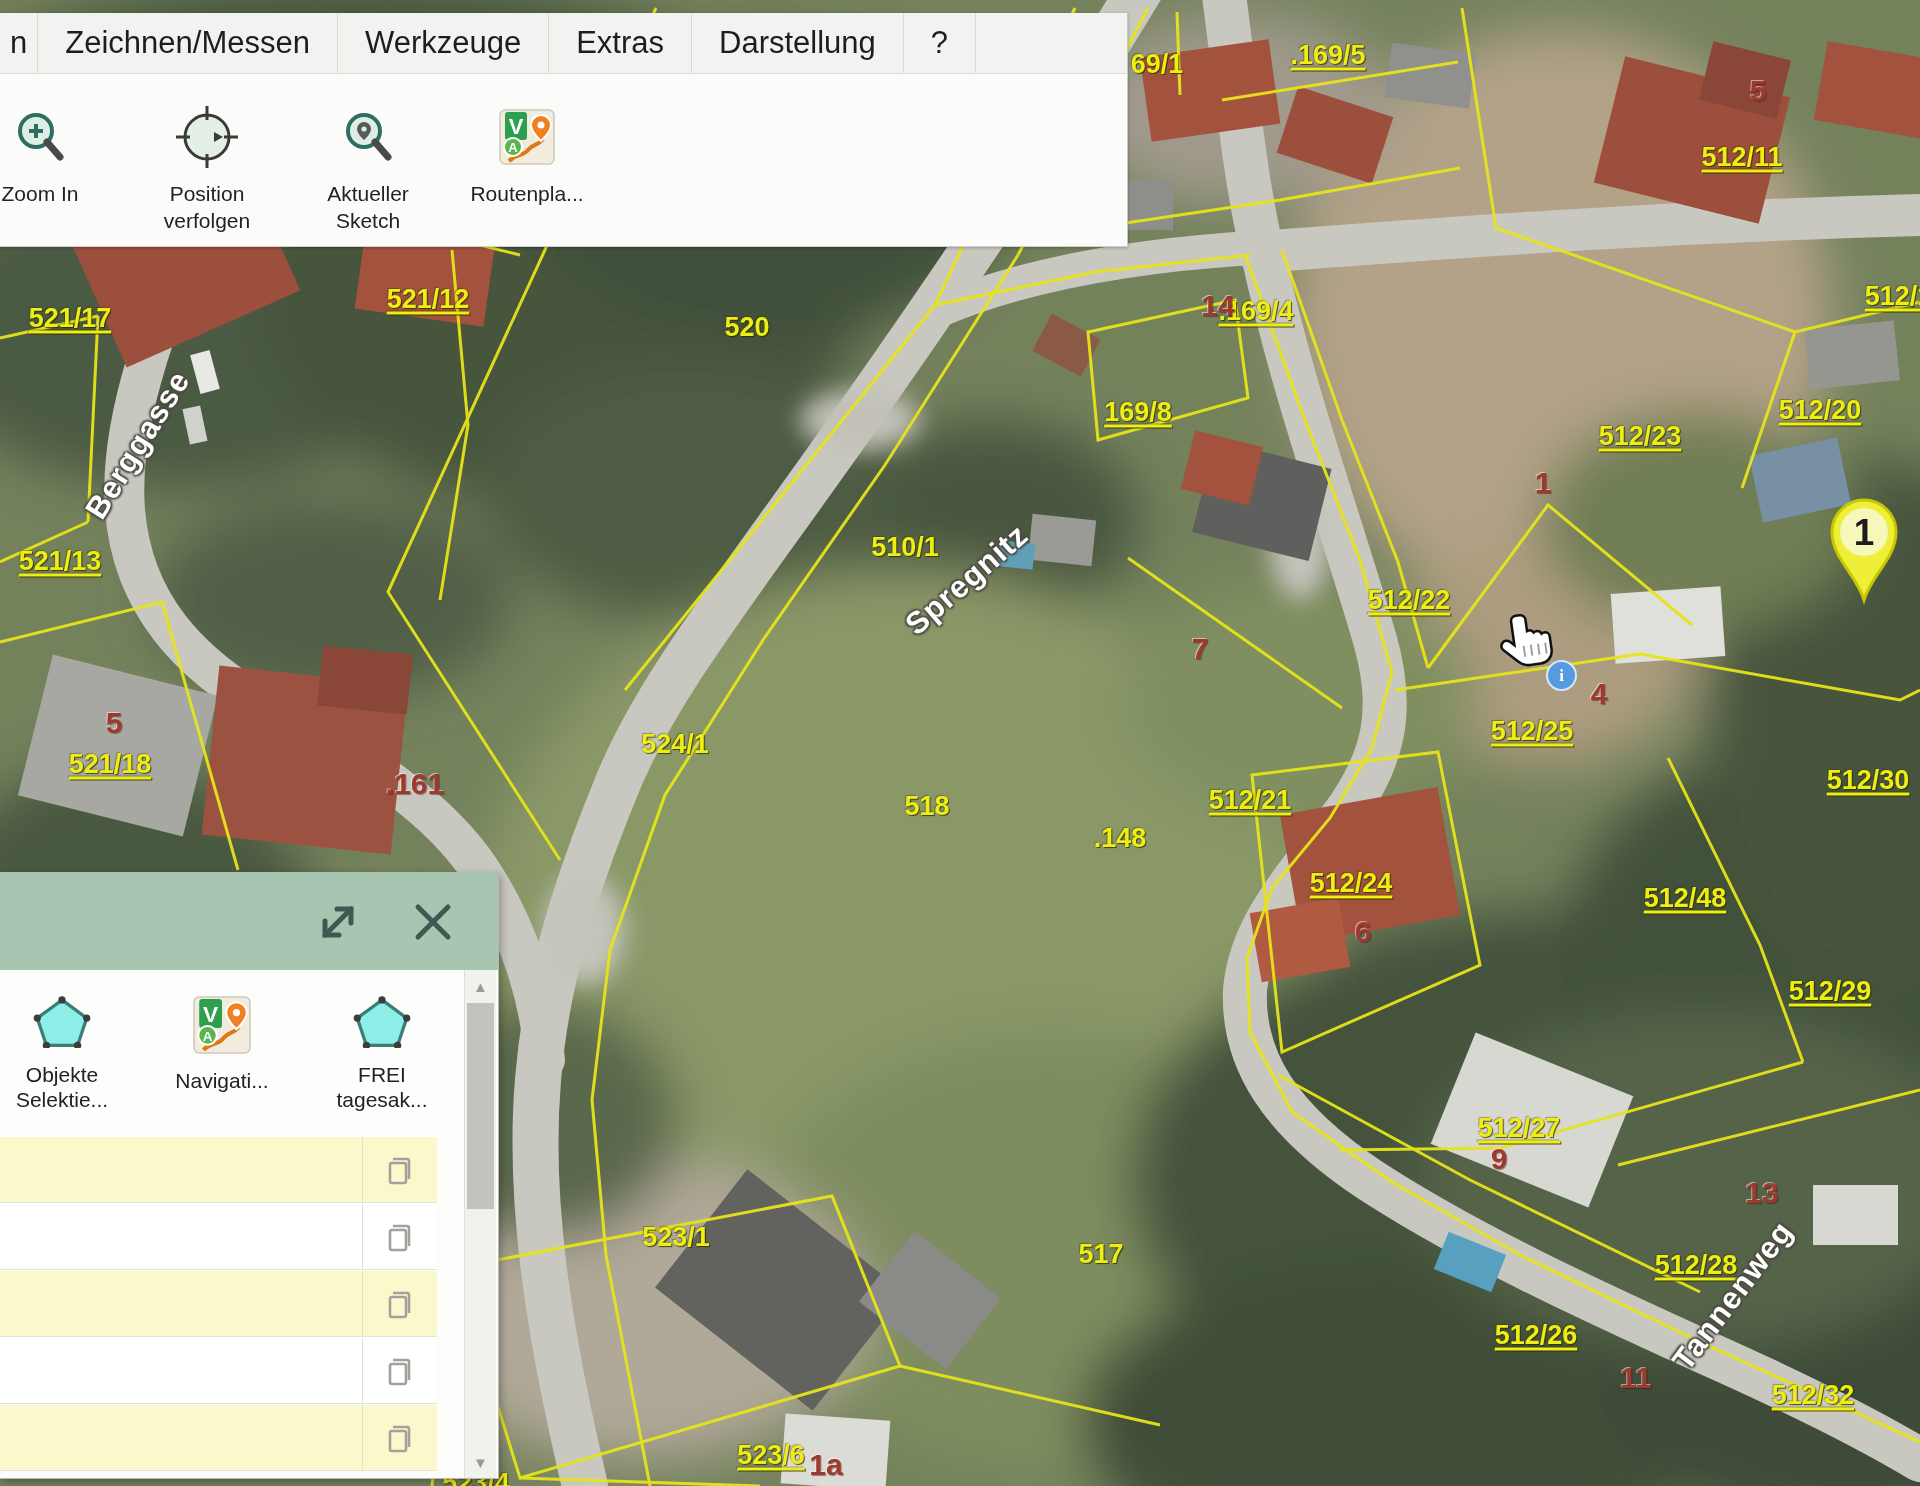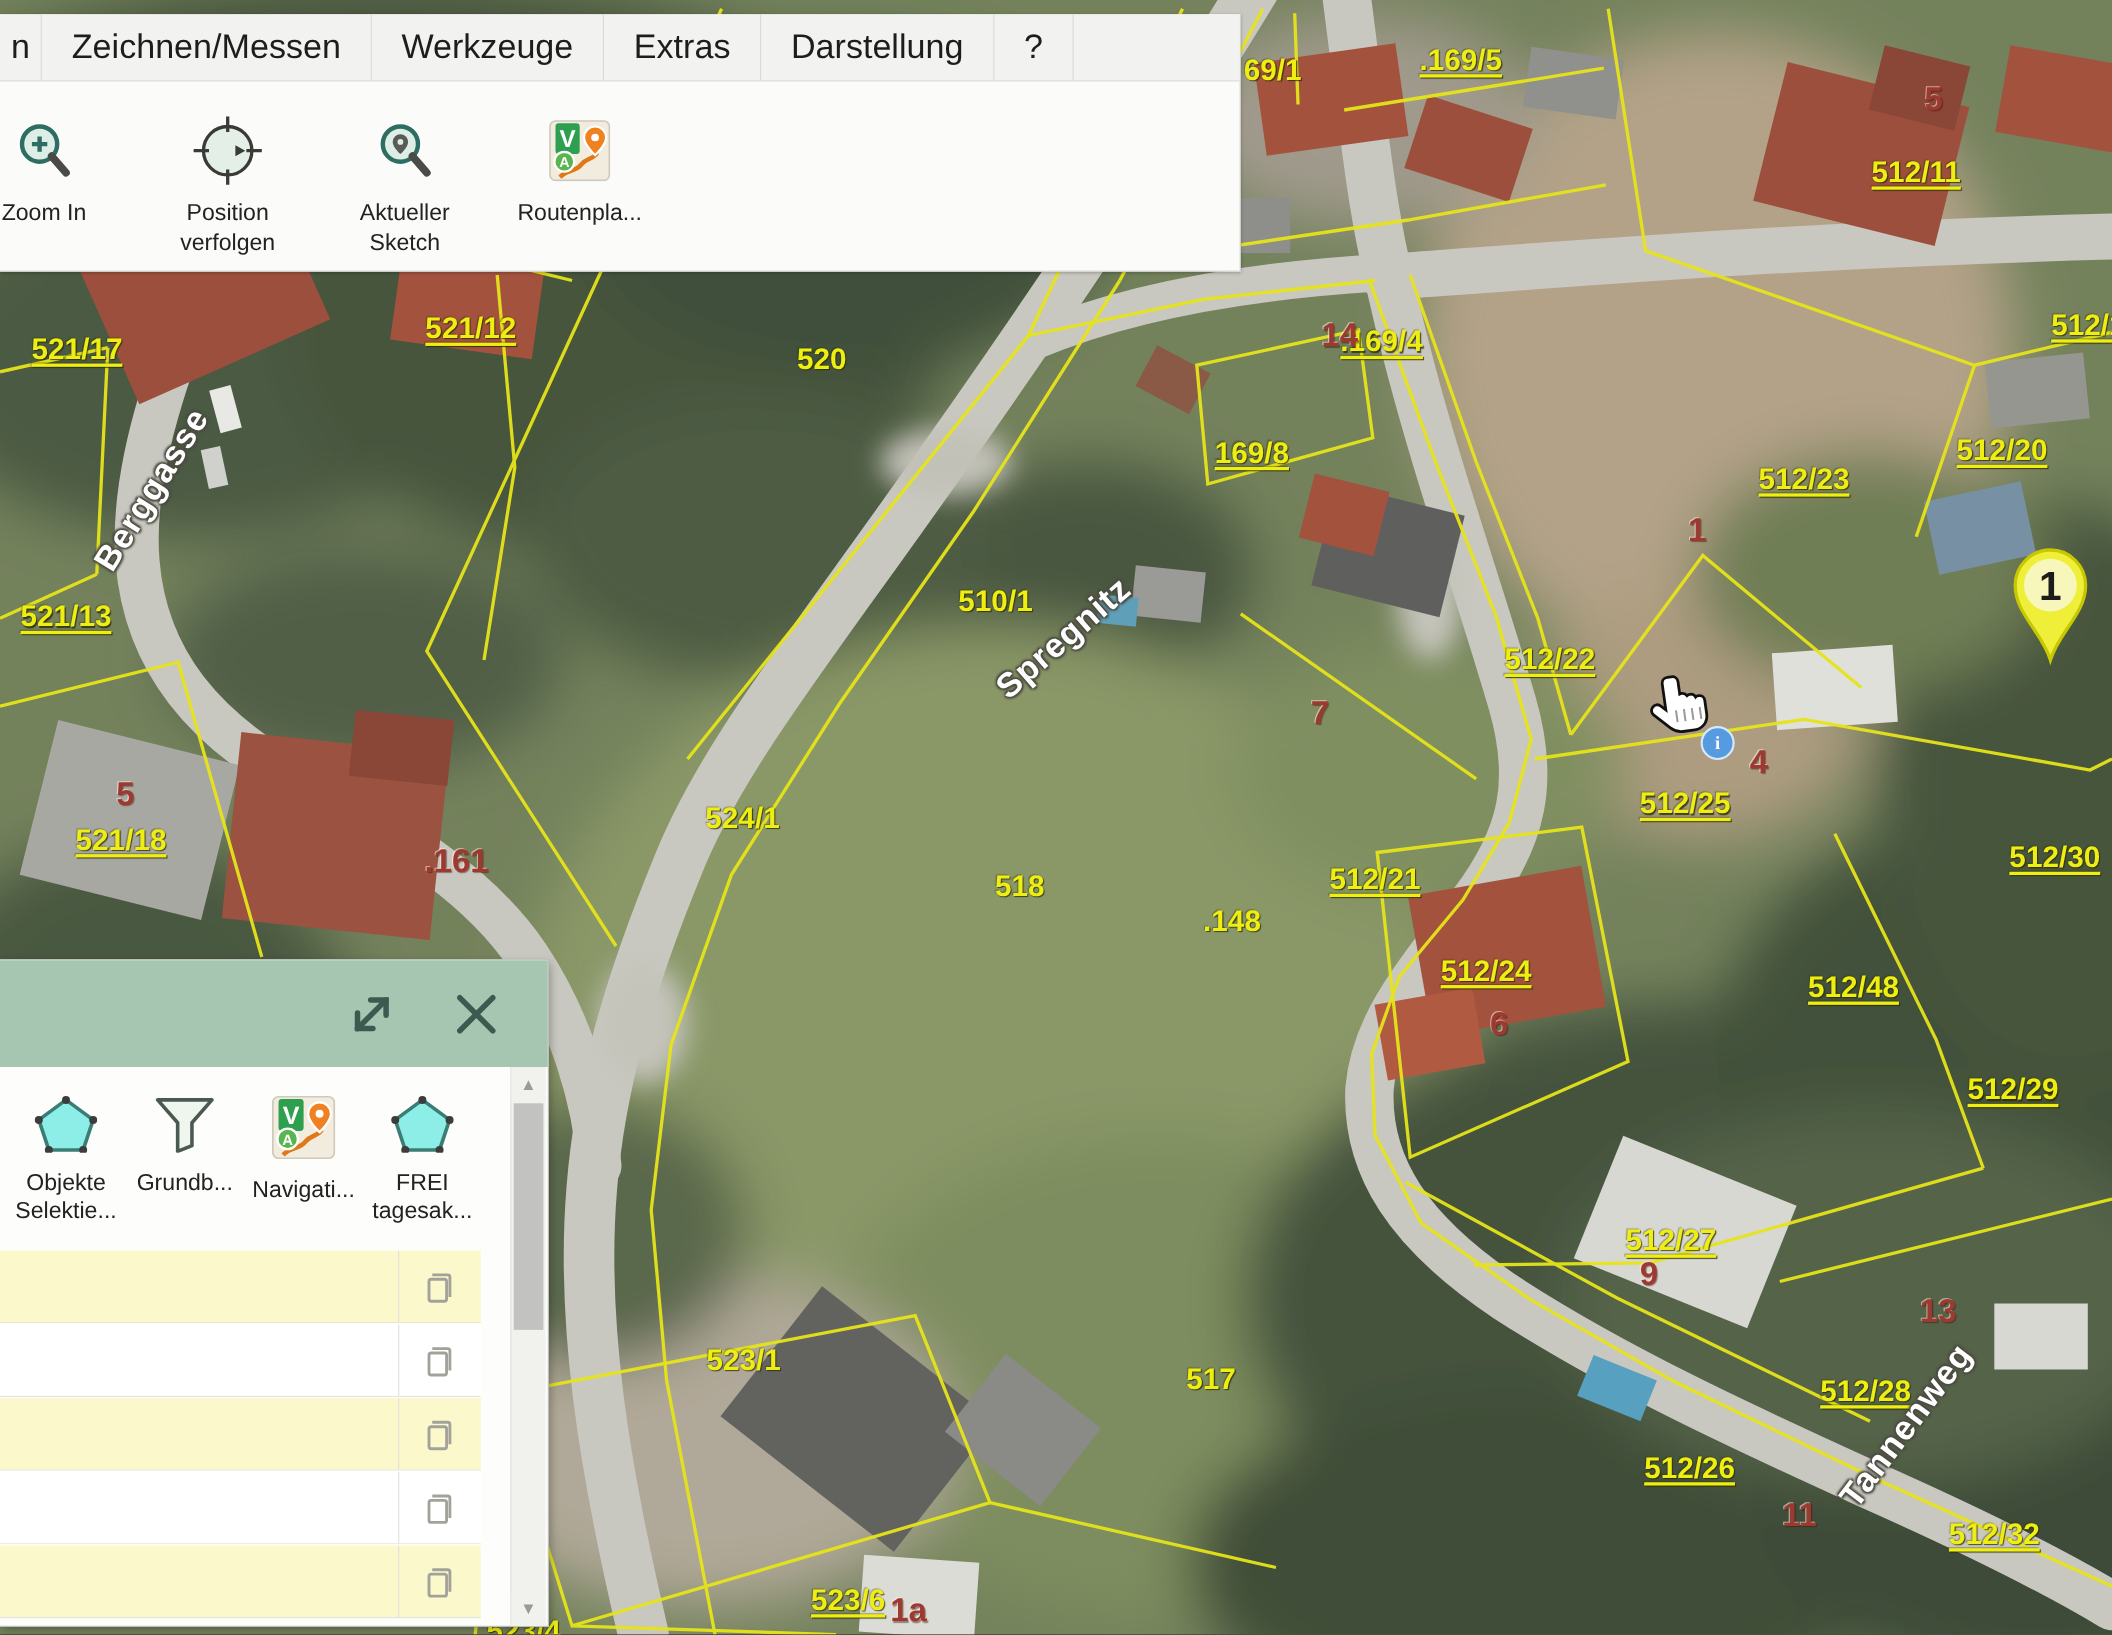--- a/index.html
+++ b/index.html
@@ -334,26 +334,20 @@
                 <polygon points="22,3 41,17 34,38 10,38 3,17" fill="#8ceee6" stroke="#3a7d74" stroke-width="2.5"></polygon>
                 <circle cx="22" cy="3" r="2.8" fill="#3c3c3c"></circle>
                 <circle cx="41" cy="17" r="2.8" fill="#3c3c3c"></circle>
                 <circle cx="34" cy="38" r="2.8" fill="#3c3c3c"></circle>
                 <circle cx="10" cy="38" r="2.8" fill="#3c3c3c"></circle>
                 <circle cx="3" cy="17" r="2.8" fill="#3c3c3c"></circle>
               </svg></div>
             <div class="plabel">Objekte Selektie...</div>
           </div>
           <div class="ptool">
-            <div><svg width="58" height="52" viewBox="0 0 44 40">
-                <path d="M3,3 h38 l-14,16 v16 l-10,4 v-20 z" fill="#eef6ee" stroke="#4a5a52" stroke-width="2.5" stroke-linejoin="round"></path>
-              </svg></div>
-            <div class="plabel">Grundb...</div>
-          </div>
-          <div class="ptool">
             <div><svg width="58" height="58" viewBox="0 0 56 56">
                 <rect x="1" y="1" width="54" height="54" rx="5" fill="#f2ecdf" stroke="#cfc9bb" stroke-width="1.5"></rect>
                 <path d="M10,52 C18,44 24,48 30,40 C34,35 40,36 44,30" stroke="#e07818" stroke-width="4" fill="none"></path>
                 <rect x="6" y="3" width="22" height="28" rx="3" fill="#2e9e4f"></rect>
                 <text x="17" y="25" text-anchor="middle" font-size="22" font-weight="bold" fill="#fff" font-family="Liberation Sans,sans-serif">V</text>
                 <circle cx="14" cy="38" r="9" fill="#59b54f" stroke="#fff" stroke-width="2"></circle>
                 <text x="14" y="43" text-anchor="middle" font-size="13" font-weight="bold" fill="#fff" font-family="Liberation Sans,sans-serif">A</text>
                 <path d="M42,6 a10,10 0 0 1 10,10 c0,7 -10,16 -10,16 s-10,-9 -10,-16 a10,10 0 0 1 10,-10 z" fill="#f08020" stroke="#fff" stroke-width="2"></path>
                 <circle cx="42" cy="16" r="3.5" fill="#fff"></circle>
               </svg></div>

